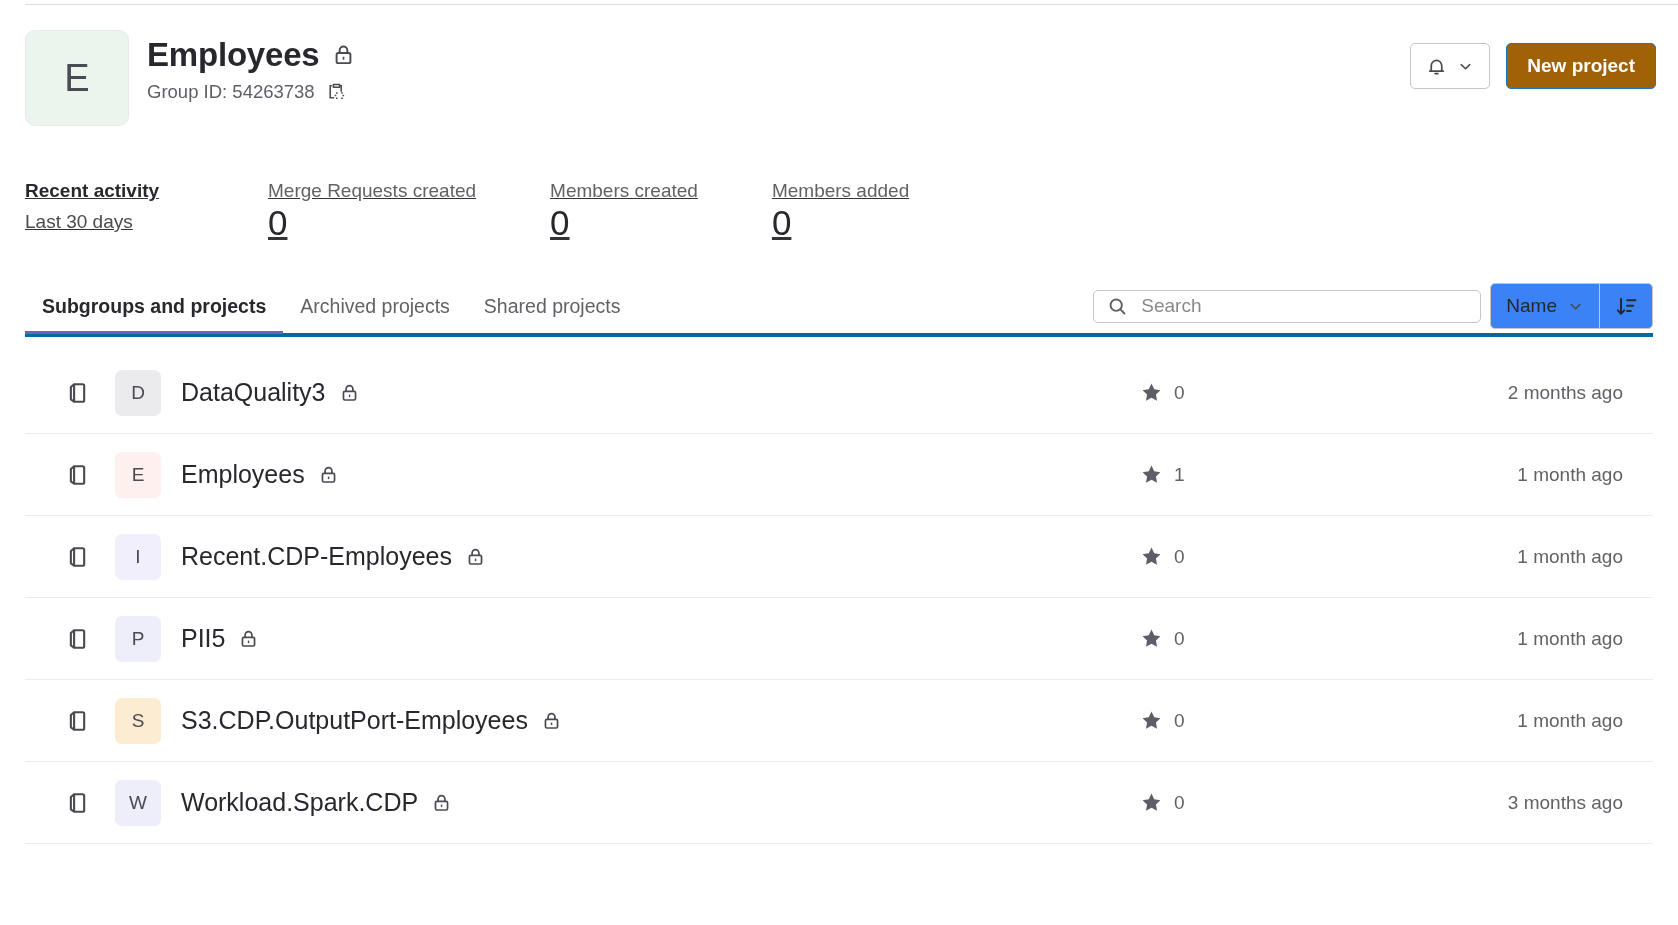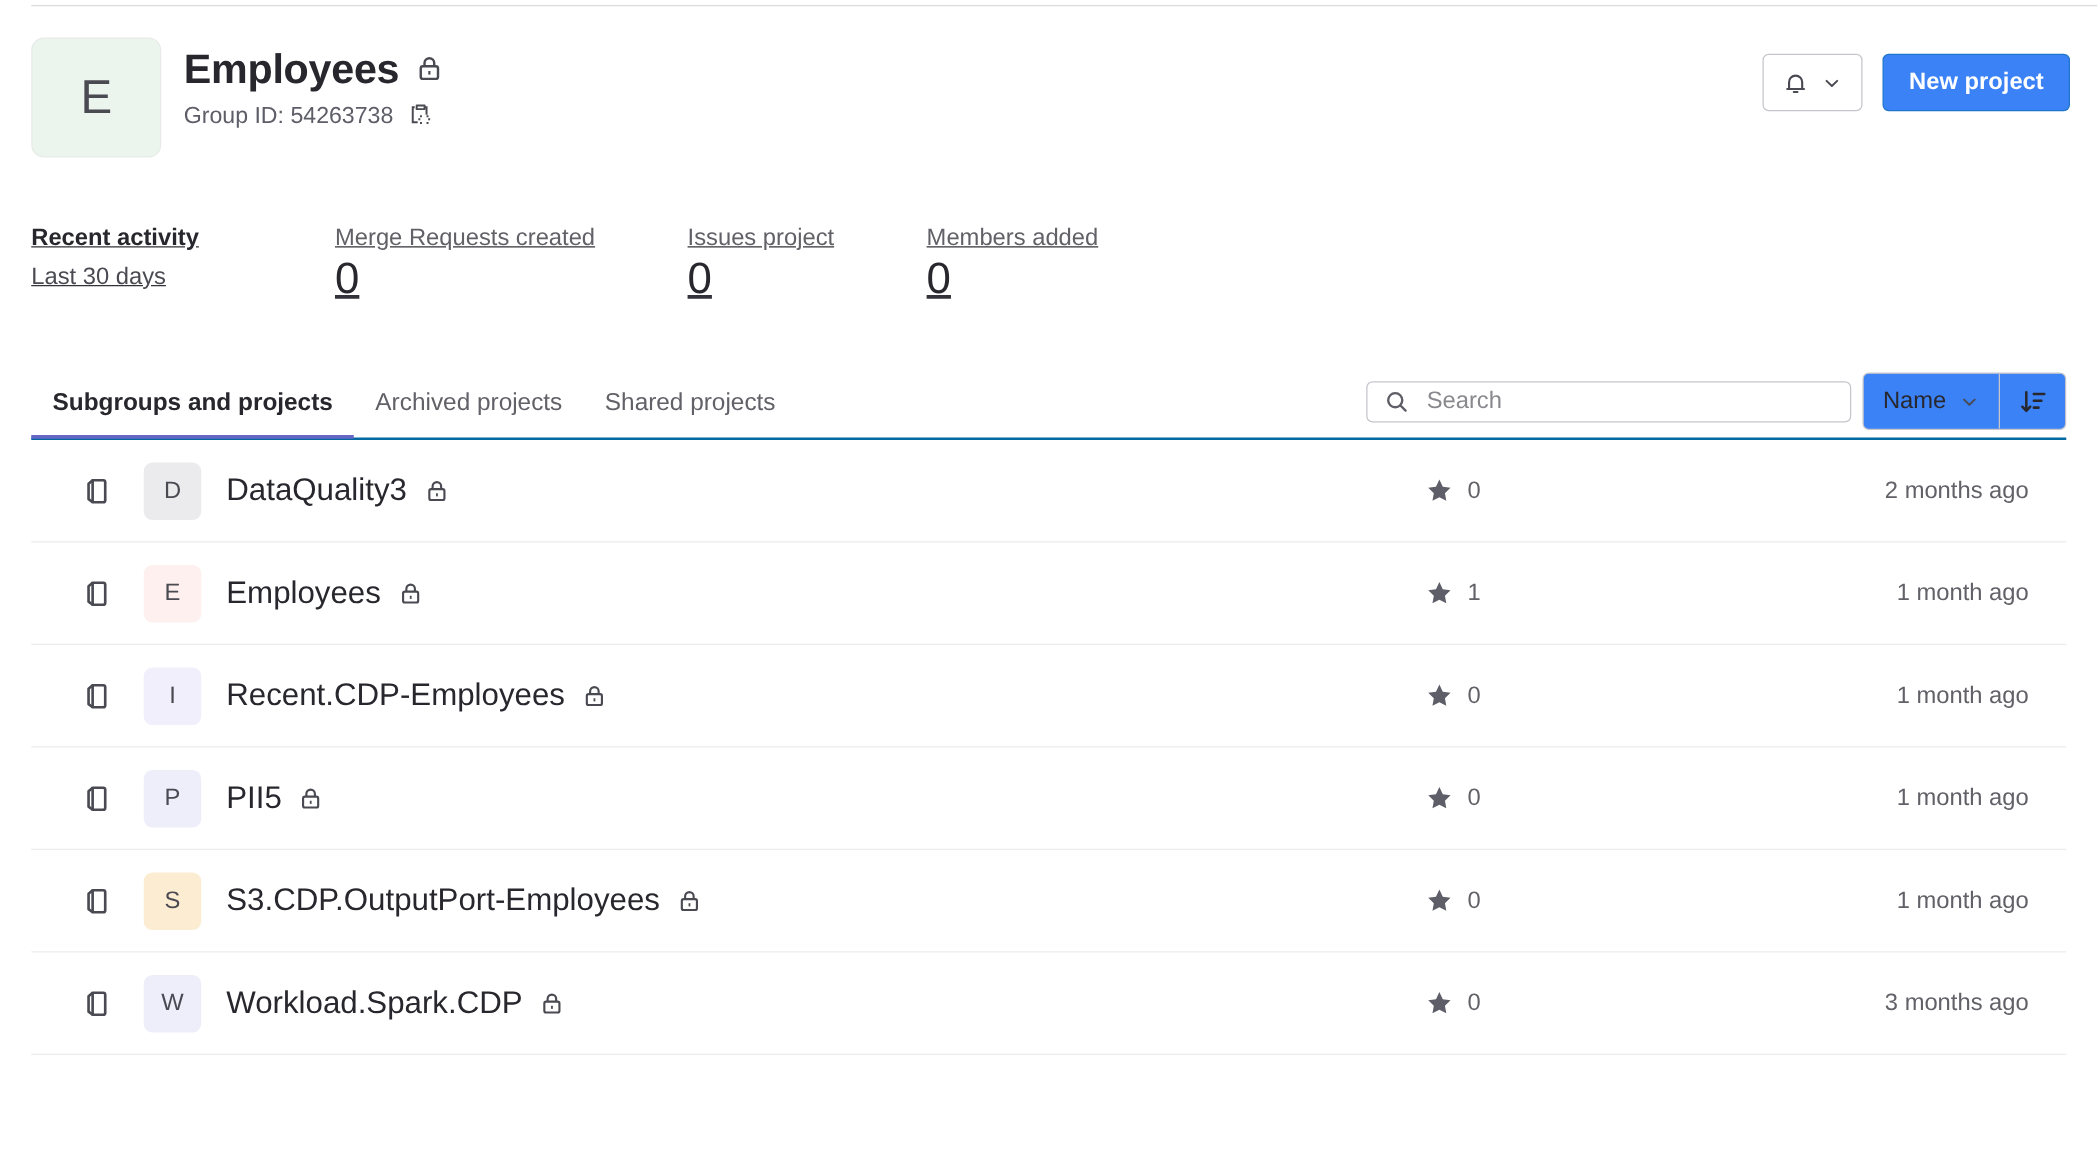--- a/index.html
+++ b/index.html
@@ -64,22 +64,22 @@
   }
   .stat-recent { width: 243px; }
   .stat-recent .t1 { font-size: 19px; font-weight: 700; color: #28272d; }
   .stat-recent .t2 { font-size: 19px; color: #4a4a52; margin-top: 9px; }
   .stat { margin-right: 74px; }
   .stat .label { font-size: 19px; color: #626168; white-space: nowrap; }
   .stat .value { font-size: 35px; color: #28272d; margin-top: 2px; line-height: 1.1; }
 
   
   .tabbar {
-    position: absolute; left: 25px; top: 295px; right: 25px; height: 57px;
-    border-bottom: 2px solid #0369a1;
+    position: absolute; left: 25px; top: 280px; right: 25px; height: 57px;
+    border-bottom: 4px solid #0369a1;
     display: flex; align-items: flex-start;
   }
   .tabs { display: flex; align-items: flex-start; height: 100%; }
   .tab {
     position: relative; display: flex; align-items: center; height: 100%;
     padding: 0 17px; font-size: 19.5px; color: #626168; cursor: pointer;
     white-space: nowrap;
   }
   .tab.active { color: #28272d; font-weight: 700; }
   .tab.active::after {
@@ -182,34 +182,34 @@
           <path d="M4 11.4V7.4a4 4 0 0 1 8 0v4M2.9 11.6h10.2" stroke-linecap="round"></path>
           <path d="M6.9 13.4h2.2" stroke-linecap="round"></path>
         </svg>
       </span>
       <span>
         <svg width="17" height="17" viewBox="0 0 16 16" fill="none" stroke="#4a4a52" stroke-width="1.5">
           <path d="M4 6.3l4 3.8 4-3.8" stroke-linecap="round" stroke-linejoin="round"></path>
         </svg>
       </span>
     </div>
-    <button class="new-project-btn" style="background: #3b82f6; border-color: rgb(31, 117, 203);">New project</button>
+    <button class="new-project-btn" style="background: #a16207; border-color: rgb(31, 117, 203);">New project</button>
   </div>
 
   <div class="stats">
     <div class="stat-recent">
       <div class="t1">Recent activity</div>
       <div class="t2">Last 30 days</div>
     </div>
     <div class="stat">
       <div class="label">Merge Requests created</div>
       <div class="value">0</div>
     </div>
     <div class="stat">
-      <div class="label">Issues project</div>
+      <div class="label">Members created</div>
       <div class="value">0</div>
     </div>
     <div class="stat">
       <div class="label">Members added</div>
       <div class="value">0</div>
     </div>
   </div>
 
   <div class="tabbar">
     <div class="tabs">

